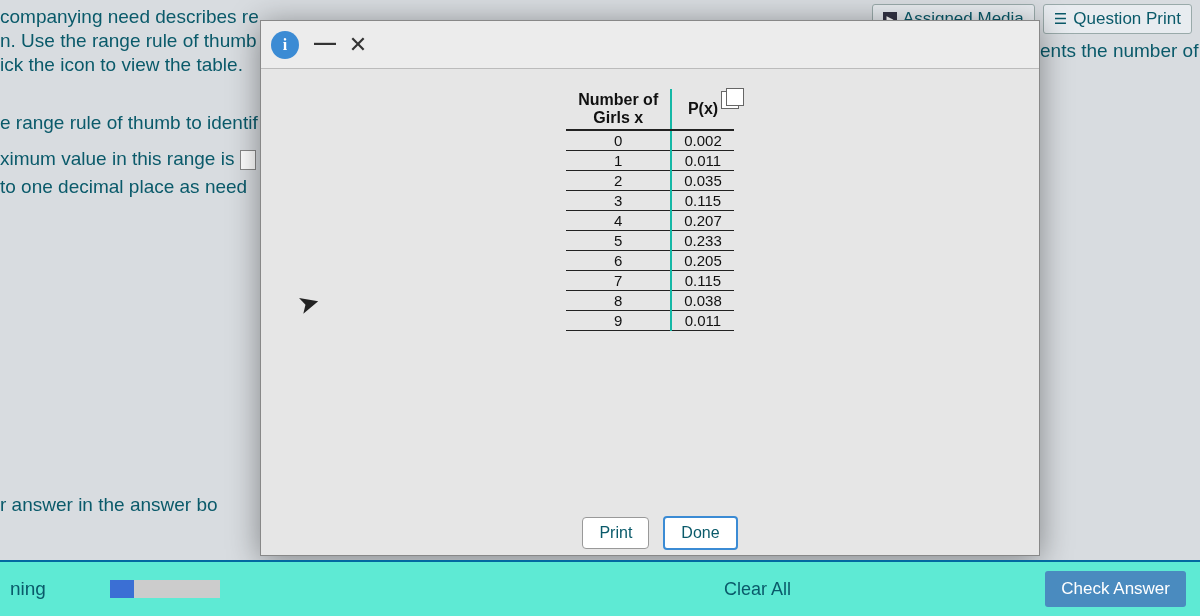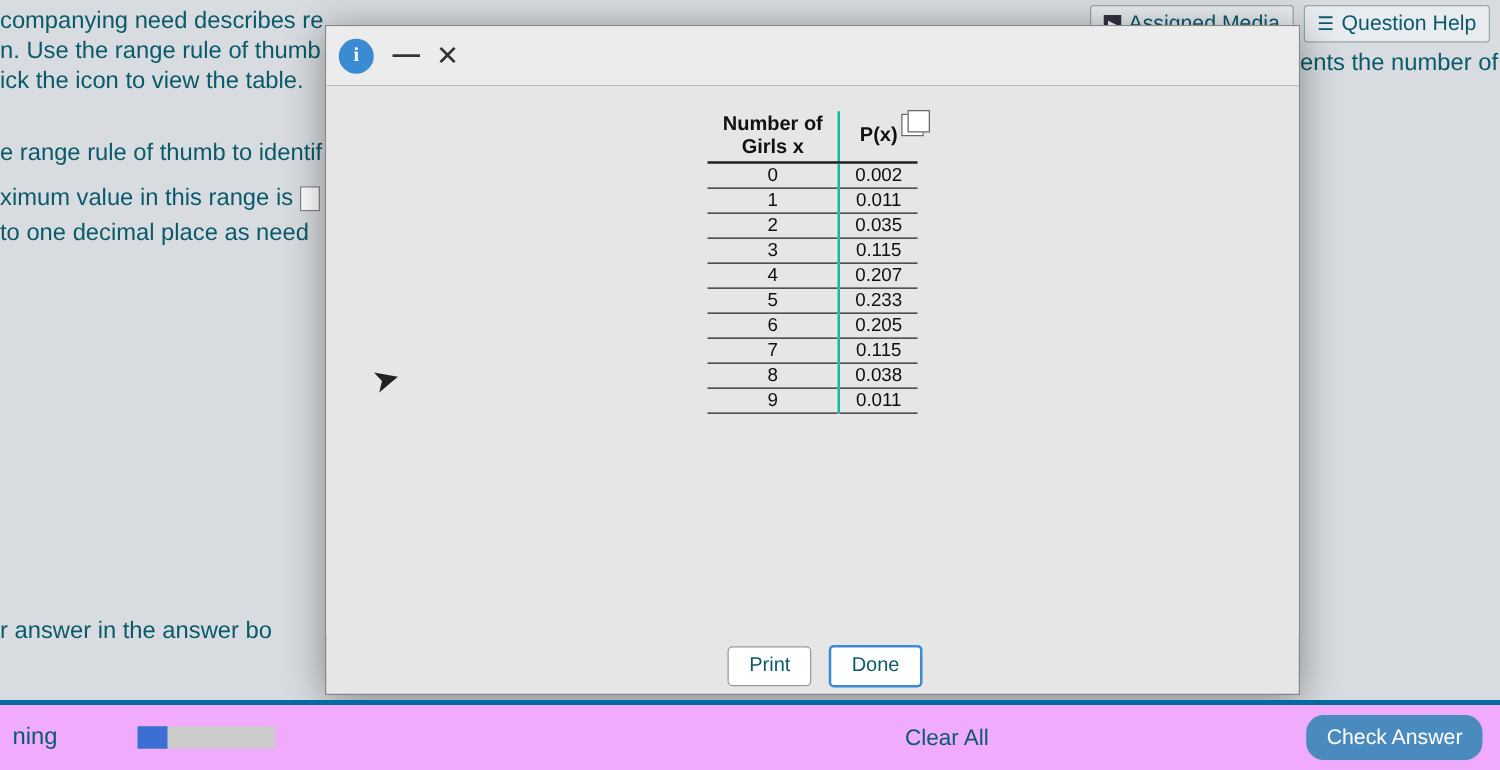--- a/index.html
+++ b/index.html
@@ -166,22 +166,22 @@
   position: absolute;
   top: 288px; left: 298px;
   font-size: 26px;
   color: #222;
   transform: rotate(-15deg);
 }
 .bottom-bar {
   position: absolute;
   bottom: 0; left: 0; right: 0;
   height: 56px;
-  background: #f0abfc;
-  border-top: 4px solid #0369a1;
+  background: #5eead4;
+  border-top: 2px solid #0369a1;
   display: flex;
   align-items: center;
   padding: 0 10px;
   gap: 44px;
 }
 .bottom-bar .bb-left {
   color: #0a5a6a; font-size: 19px;
   margin-right: 20px;
 }
 .progress {
@@ -197,21 +197,21 @@
 .bb-clear {
   margin-left: 460px;
   color: #0a5a6a; font-size: 18px;
   cursor: pointer;
 }
 .check-answer {
   position: absolute;
   right: 14px;
   background: #4a8bbf;
   color: #fff;
-  border-radius: 14px;
+  border-radius: 3px;
   padding: 8px 16px;
   font-size: 17px;
   cursor: pointer;
 }
 </style>
 </head>
 <body>
 
 <div class="bg-text" style="top:6px;left:0">companying need describes re</div>
 <div class="bg-text" style="top:30px;left:0">n. Use the range rule of thumb</div>
@@ -224,21 +224,21 @@
 <div class="bg-text" style="top:494px;left:0">r answer in the answer bo</div>
 <div class="bg-text" style="top:40px;left:1040px">ents the number of girls among</div>
 
 <div class="top-buttons">
   <div class="top-btn">
     <span class="play-icon">▶</span>
     <span>Assigned Media</span>
   </div>
   <div class="top-btn">
     <span class="list-icon"></span>
-    <span>Question Help</span>
+    <span>Question Print</span>
   </div>
 </div>
 
 <div class="modal">
   <div class="modal-header">
     <div class="info-icon">i</div>
     <div class="min-btn">—</div>
     <div class="close-btn">✕</div>
   </div>
   <div class="modal-body">

